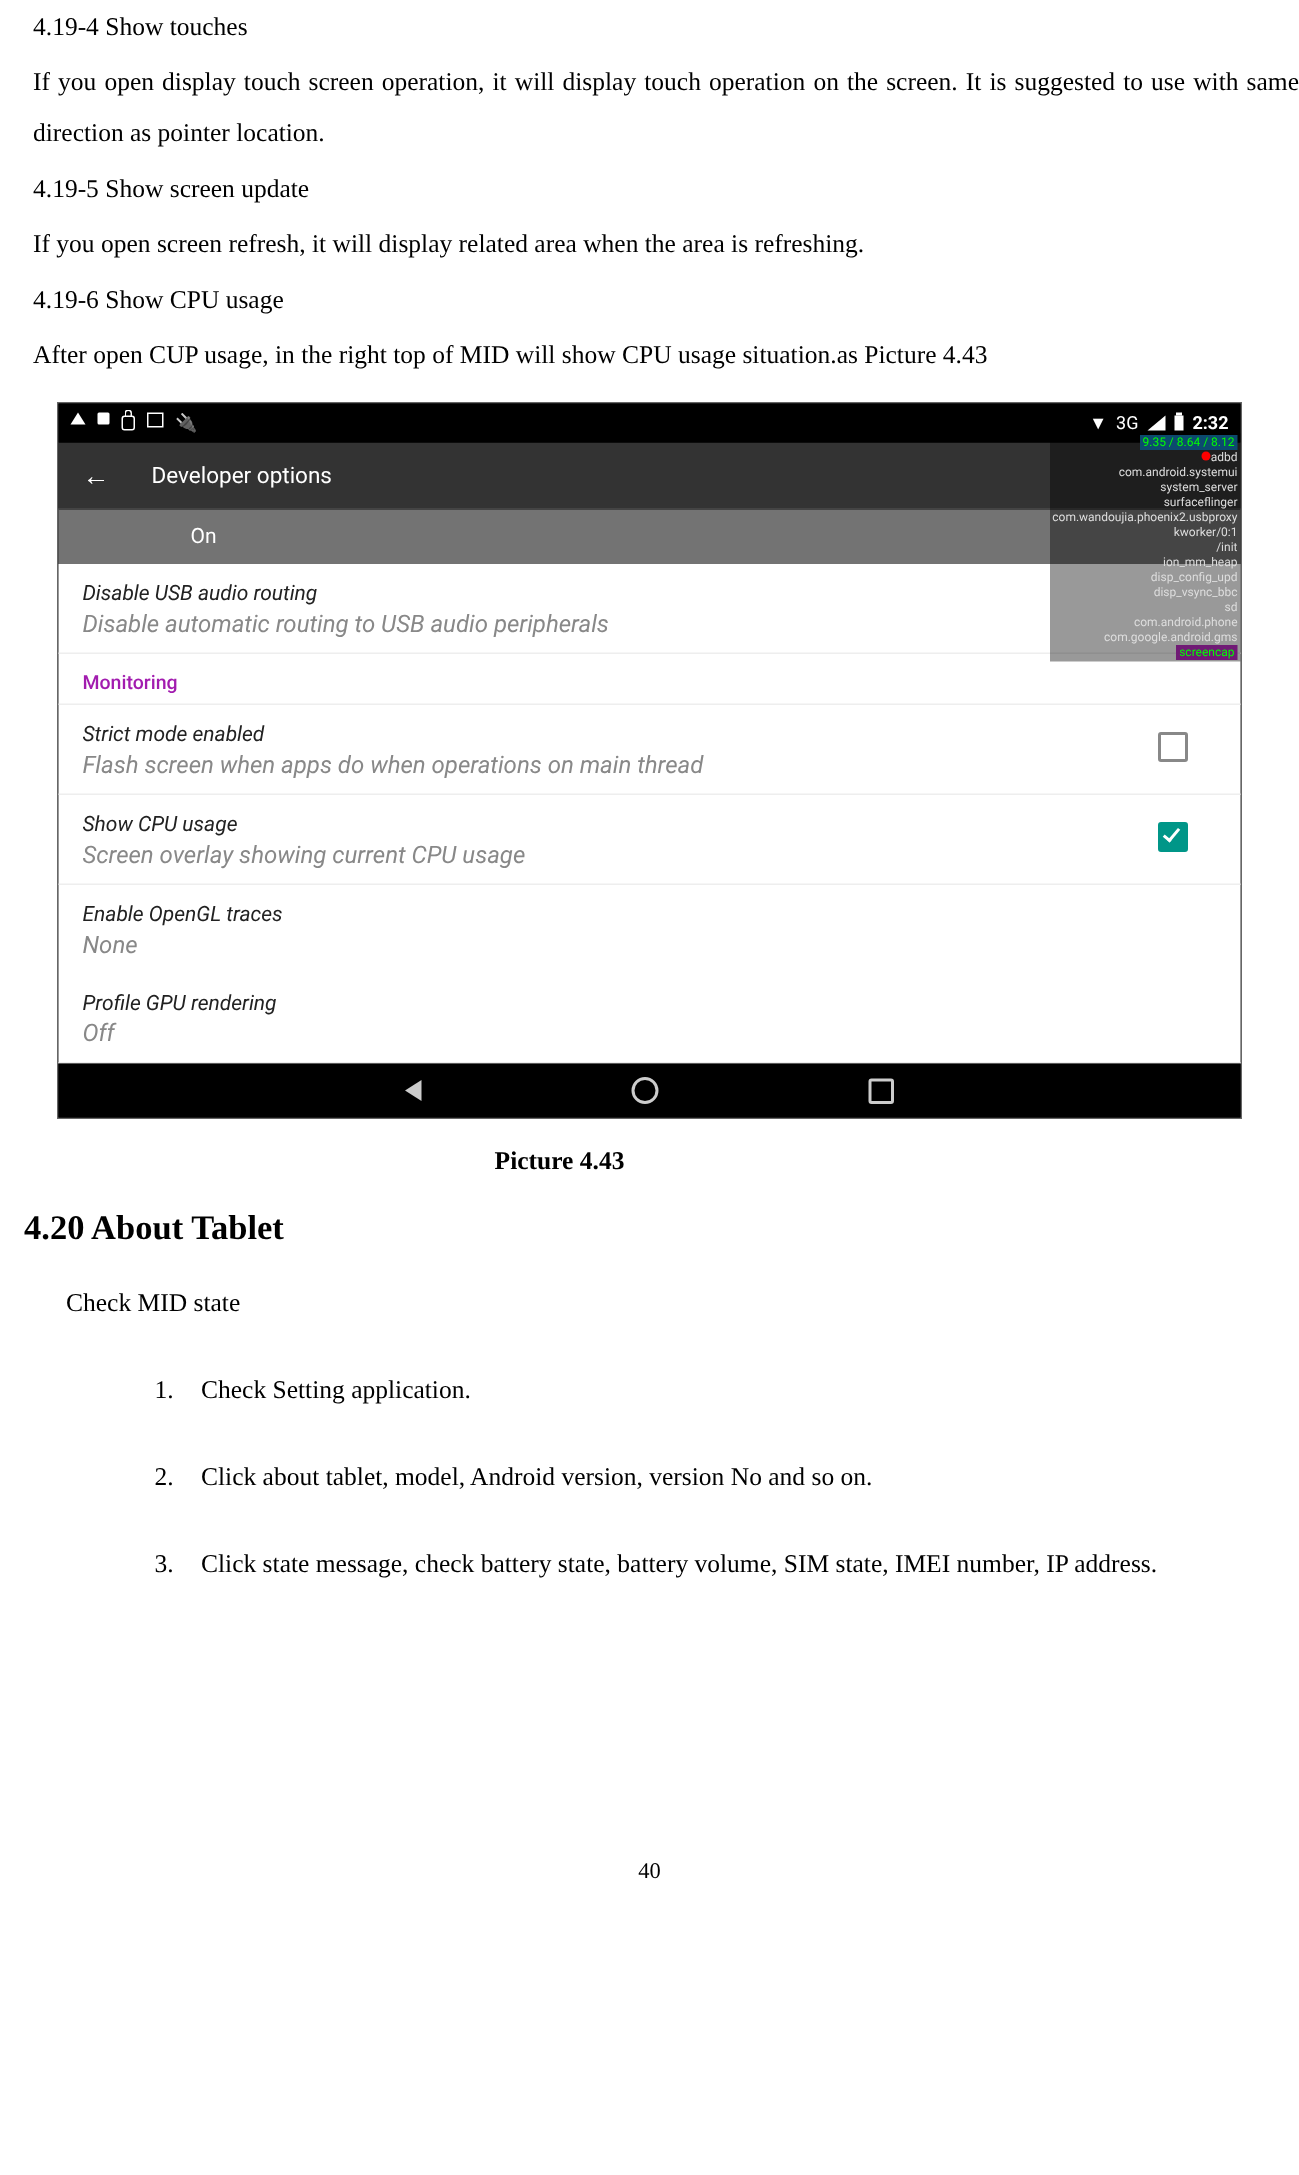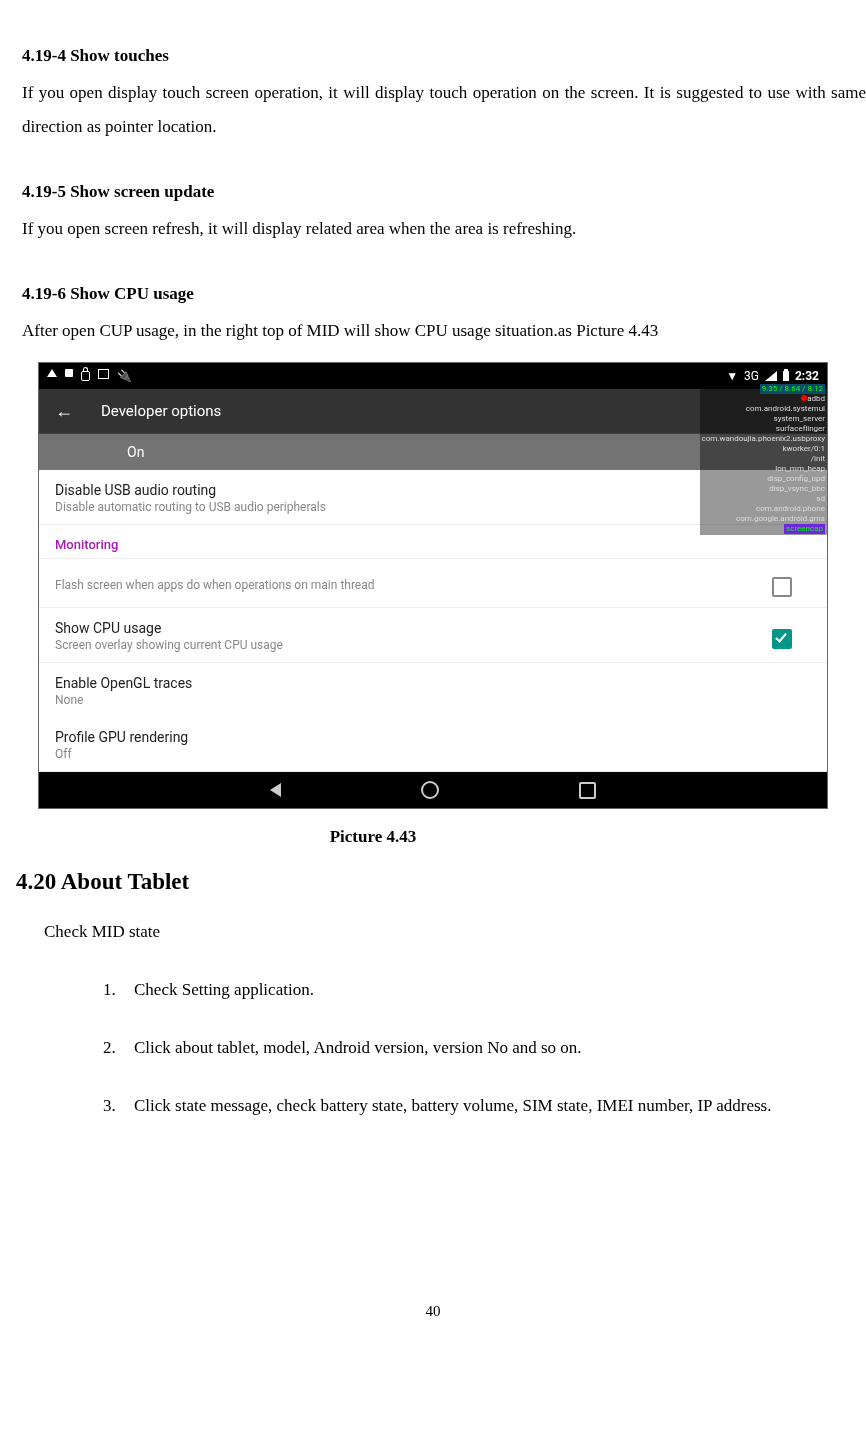--- a/index.html
+++ b/index.html
@@ -11,23 +11,22 @@
     background: #fff;
     width: 866px;
   }
   .page {
     padding: 8px 0 0 0;
   }
   .indent {
     padding-left: 22px;
   }
   .heading-bold {
-    font-weight: bold;
+    font-weight: normal;
     font-size: 17px;
-    margin-top: 38px;
   }
   .para {
     line-height: 2.0;
     text-align: justify;
     margin: 10px 0;
   }
   .caption {
     text-align: center;
     font-weight: bold;
     margin: 18px 0 22px 0;
@@ -99,28 +98,28 @@
     position:absolute; right:0; top:0;
     font-size:8px; line-height:10px;
     text-align:right;
     background: rgba(0,0,0,0.4);
     padding: 1px 2px;
     color:#ddd;
     white-space: nowrap;
   }
   .overlay .top { color:#0f0; background:#0c4a6e; display:inline-block; padding:0 2px;}
   .overlay .red-dot { display:inline-block;width:6px;height:6px;background:#f00;border-radius:3px;}
-  .overlay .grn { color:#0f0; background:#6d28d9; display:inline-block; padding:0 2px;}
+  .overlay .grn { color:#0f0; background:#701a75; display:inline-block; padding:0 2px;}
   .screen-rel { position:relative; }
 
   .settings-list { background:#fff; color:#222; }
-  .item { padding: 12px 31px 10px 16px; border-bottom: 1px solid #eee; display:flex; align-items:center; }
+  .item { padding: 12px 31px 10px 16px; border-bottom: 1px solid #eee; display:flex; align-items:flex-start;font-style:italic; }
   .item-text { flex:1; }
   .item-title { font-size: 14px; color:#222; }
-  .item-sub { font-size: 12px; color:#888; margin-top:2px; }
+  .item-sub { font-size: 16px; color:#888; margin-top:2px; }
   .section-label { color:#a21caf; font-size:13px; font-weight:500; padding:12px 16px 6px 16px; border-bottom:1px solid #eee; }
   .chk { width:16px;height:16px;border:2px solid #888;border-radius:2px;margin-top:6px;margin-right:4px; }
   .chk.checked { background:#009688;border-color:#009688;position:relative; }
   .chk.checked:after{content:"";position:absolute;left:4px;top:0px;width:4px;height:9px;border:solid #fff;border-width:0 2px 2px 0;transform:rotate(40deg);}
 
   .navbar { background:#000; height:36px; display:flex; justify-content:center; align-items:center; gap:140px; }
   .nb-tri { width:0;height:0;border-top:7px solid transparent;border-bottom:7px solid transparent;border-right:11px solid #ccc; }
   .nb-circ { width:14px;height:14px;border:2px solid #ccc;border-radius:50%; }
   .nb-sq { width:13px;height:13px;border:2px solid #ccc;border-radius:2px; }
 
@@ -188,20 +187,21 @@
       <div class="settings-list">
         <div class="item">
           <div class="item-text">
             <div class="item-title">Disable USB audio routing</div>
             <div class="item-sub">Disable automatic routing to USB audio peripherals</div>
           </div>
         </div>
         <div class="section-label">Monitoring</div>
         <div class="item">
           <div class="item-text">
+            <div class="item-title">Strict mode enabled</div>
             <div class="item-sub">Flash screen when apps do when operations on main thread</div>
           </div>
           <div class="chk"></div>
         </div>
         <div class="item">
           <div class="item-text">
             <div class="item-title">Show CPU usage</div>
             <div class="item-sub">Screen overlay showing current CPU usage</div>
           </div>
           <div class="chk checked"></div>

